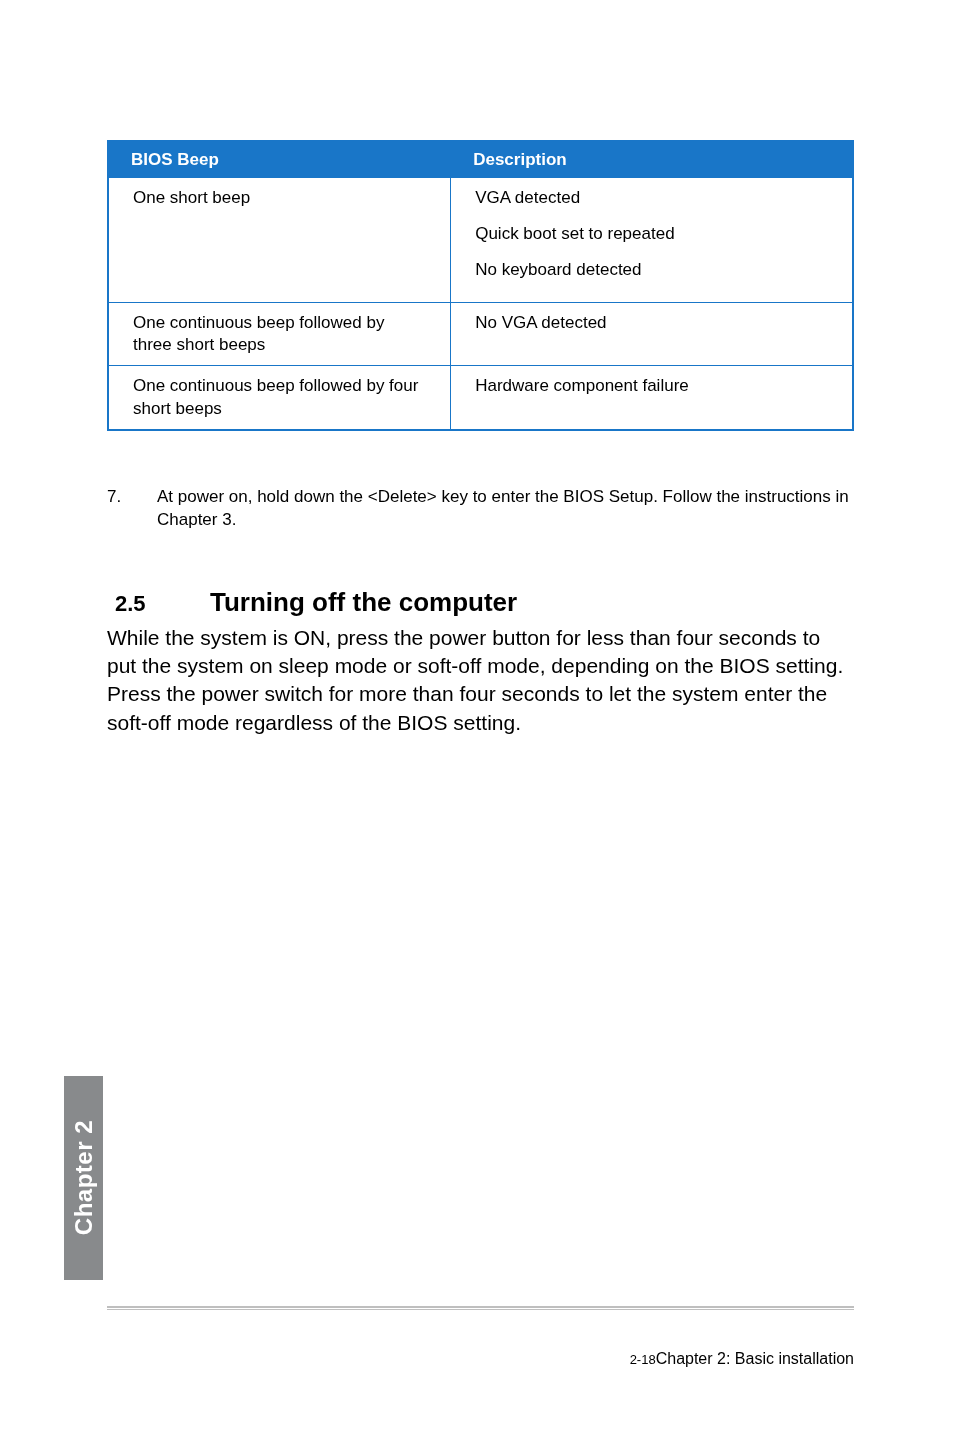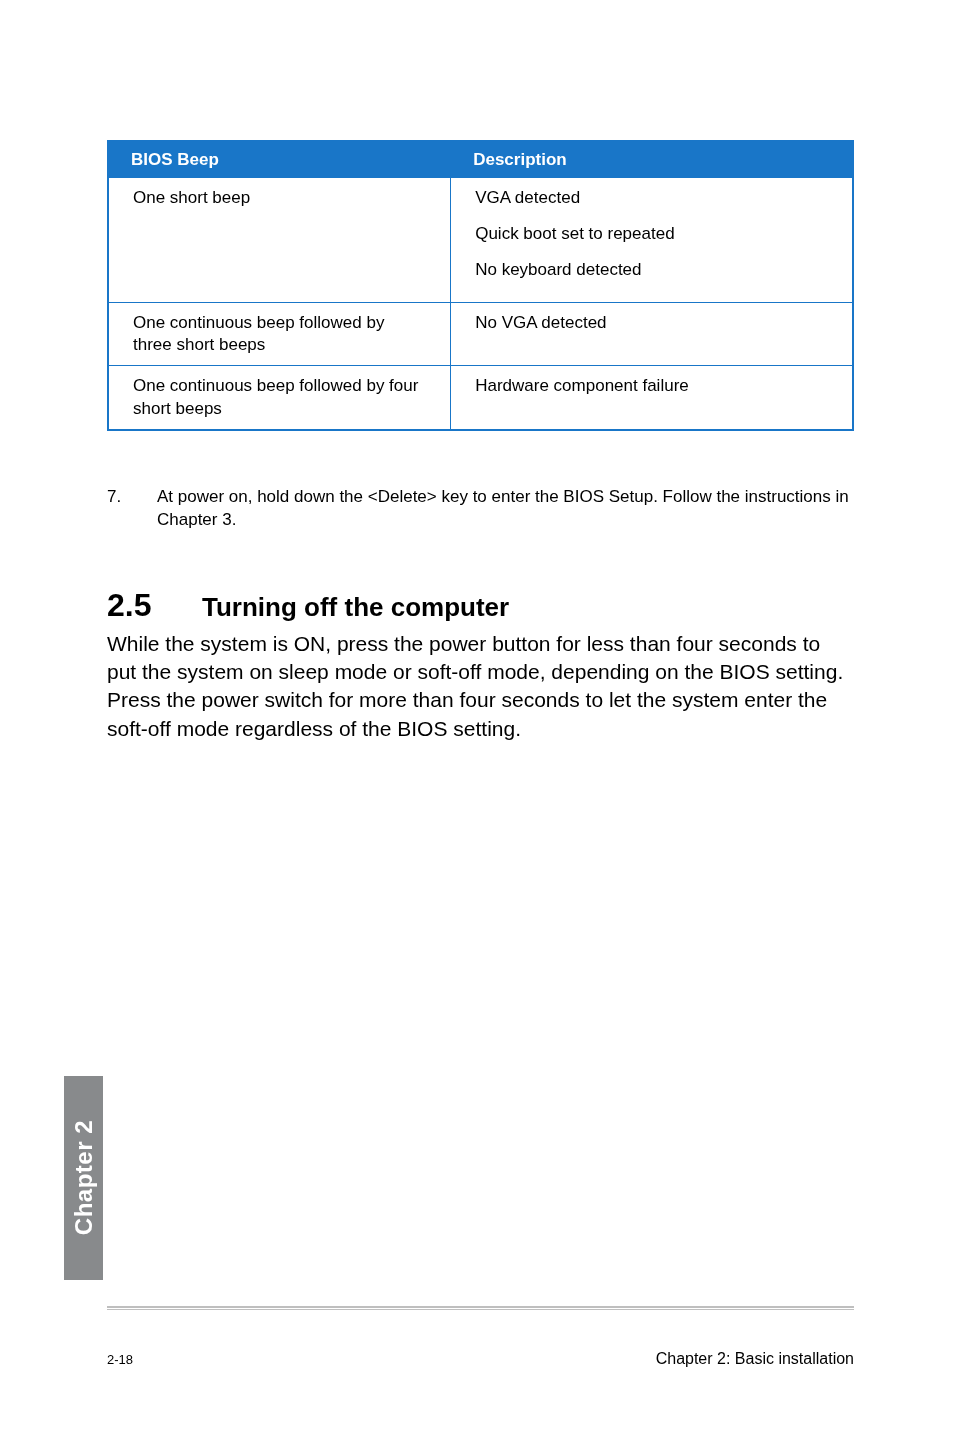--- a/index.html
+++ b/index.html
@@ -60,23 +60,24 @@
       width: 50px;
       flex-shrink: 0;
     }
     .section-heading {
       display: flex;
       align-items: baseline;
       margin-top: 55px;
       font-weight: bold;
     }
     .section-number {
-      font-size: 32px;
+      font-size: 22px;
       width: 95px;
       flex-shrink: 0;
+      margin-left: 8px;
     }
     .section-title {
       font-size: 26px;
     }
     .section-body {
       font-size: 21px;
       line-height: 1.35;
       margin-top: 6px;
     }
     .chapter-tab {
@@ -105,21 +106,21 @@
       right: 100px;
     }
     .footer-line {
       border-top: 2px solid #bfbfbf;
       border-bottom: 1px solid #bfbfbf;
       height: 4px;
       margin-bottom: 8px;
     }
     .footer-row {
       display: flex;
-      justify-content: space-between;
+      justify-content: flex-end;
       align-items: baseline;
       font-size: 16px;
       margin-top: 40px;
     }
     .page-num {
       font-size: 13px;
     }
   </style>
 </head>
 <body>

